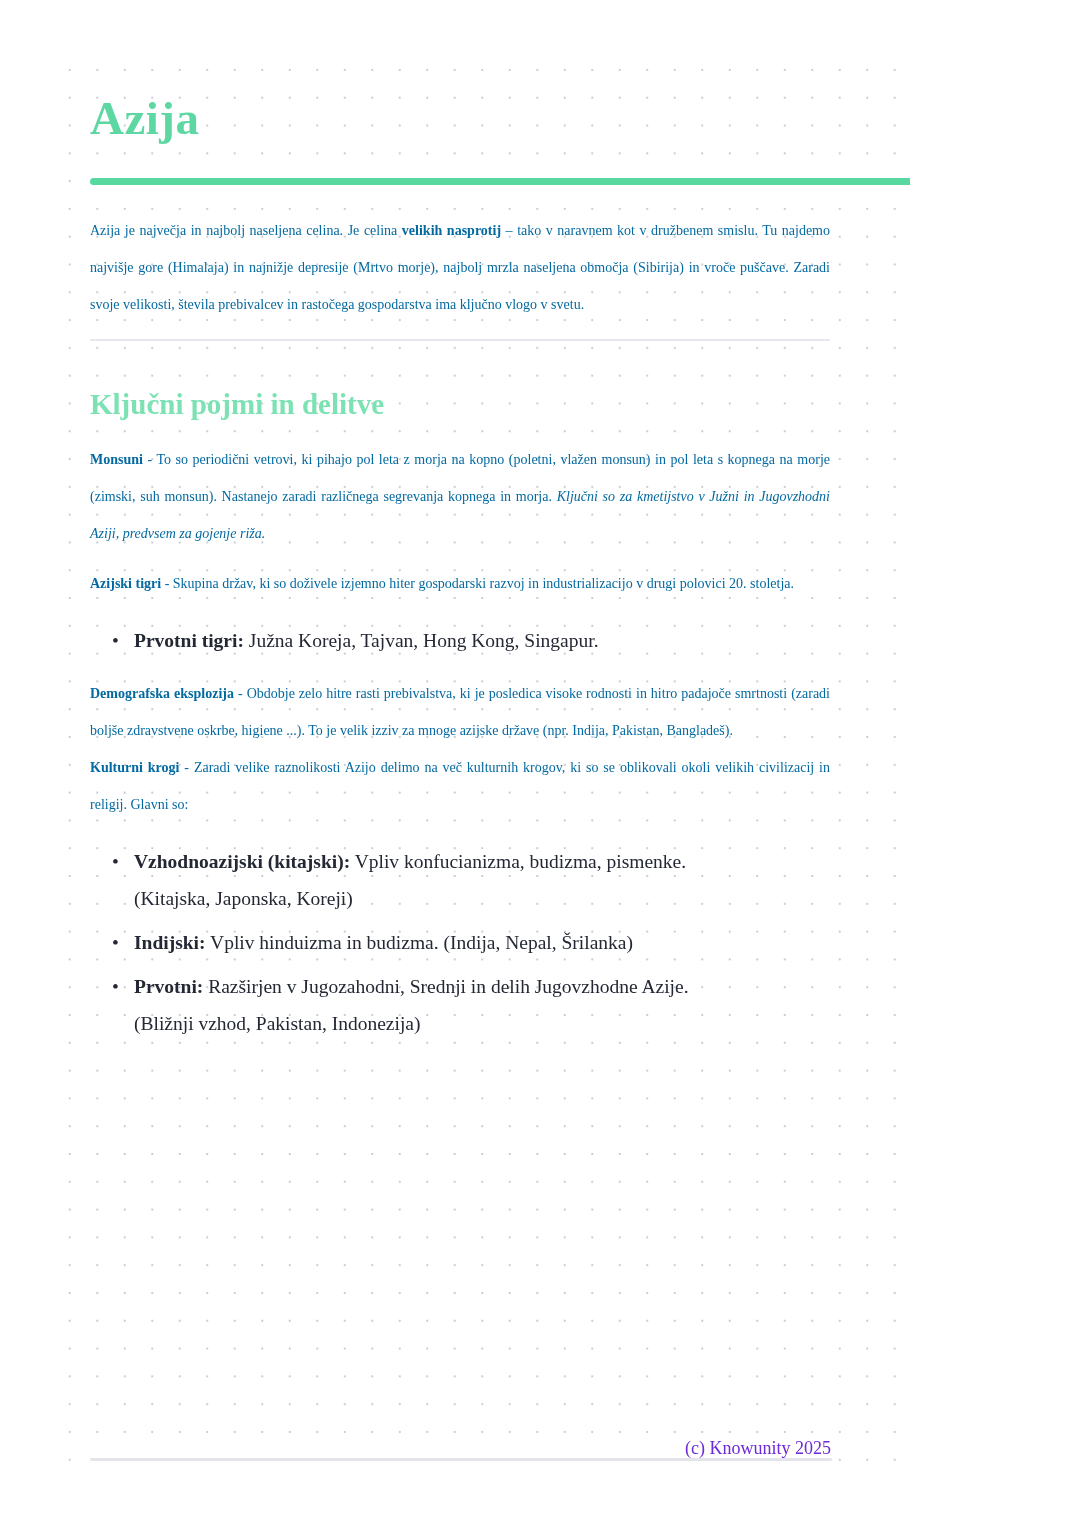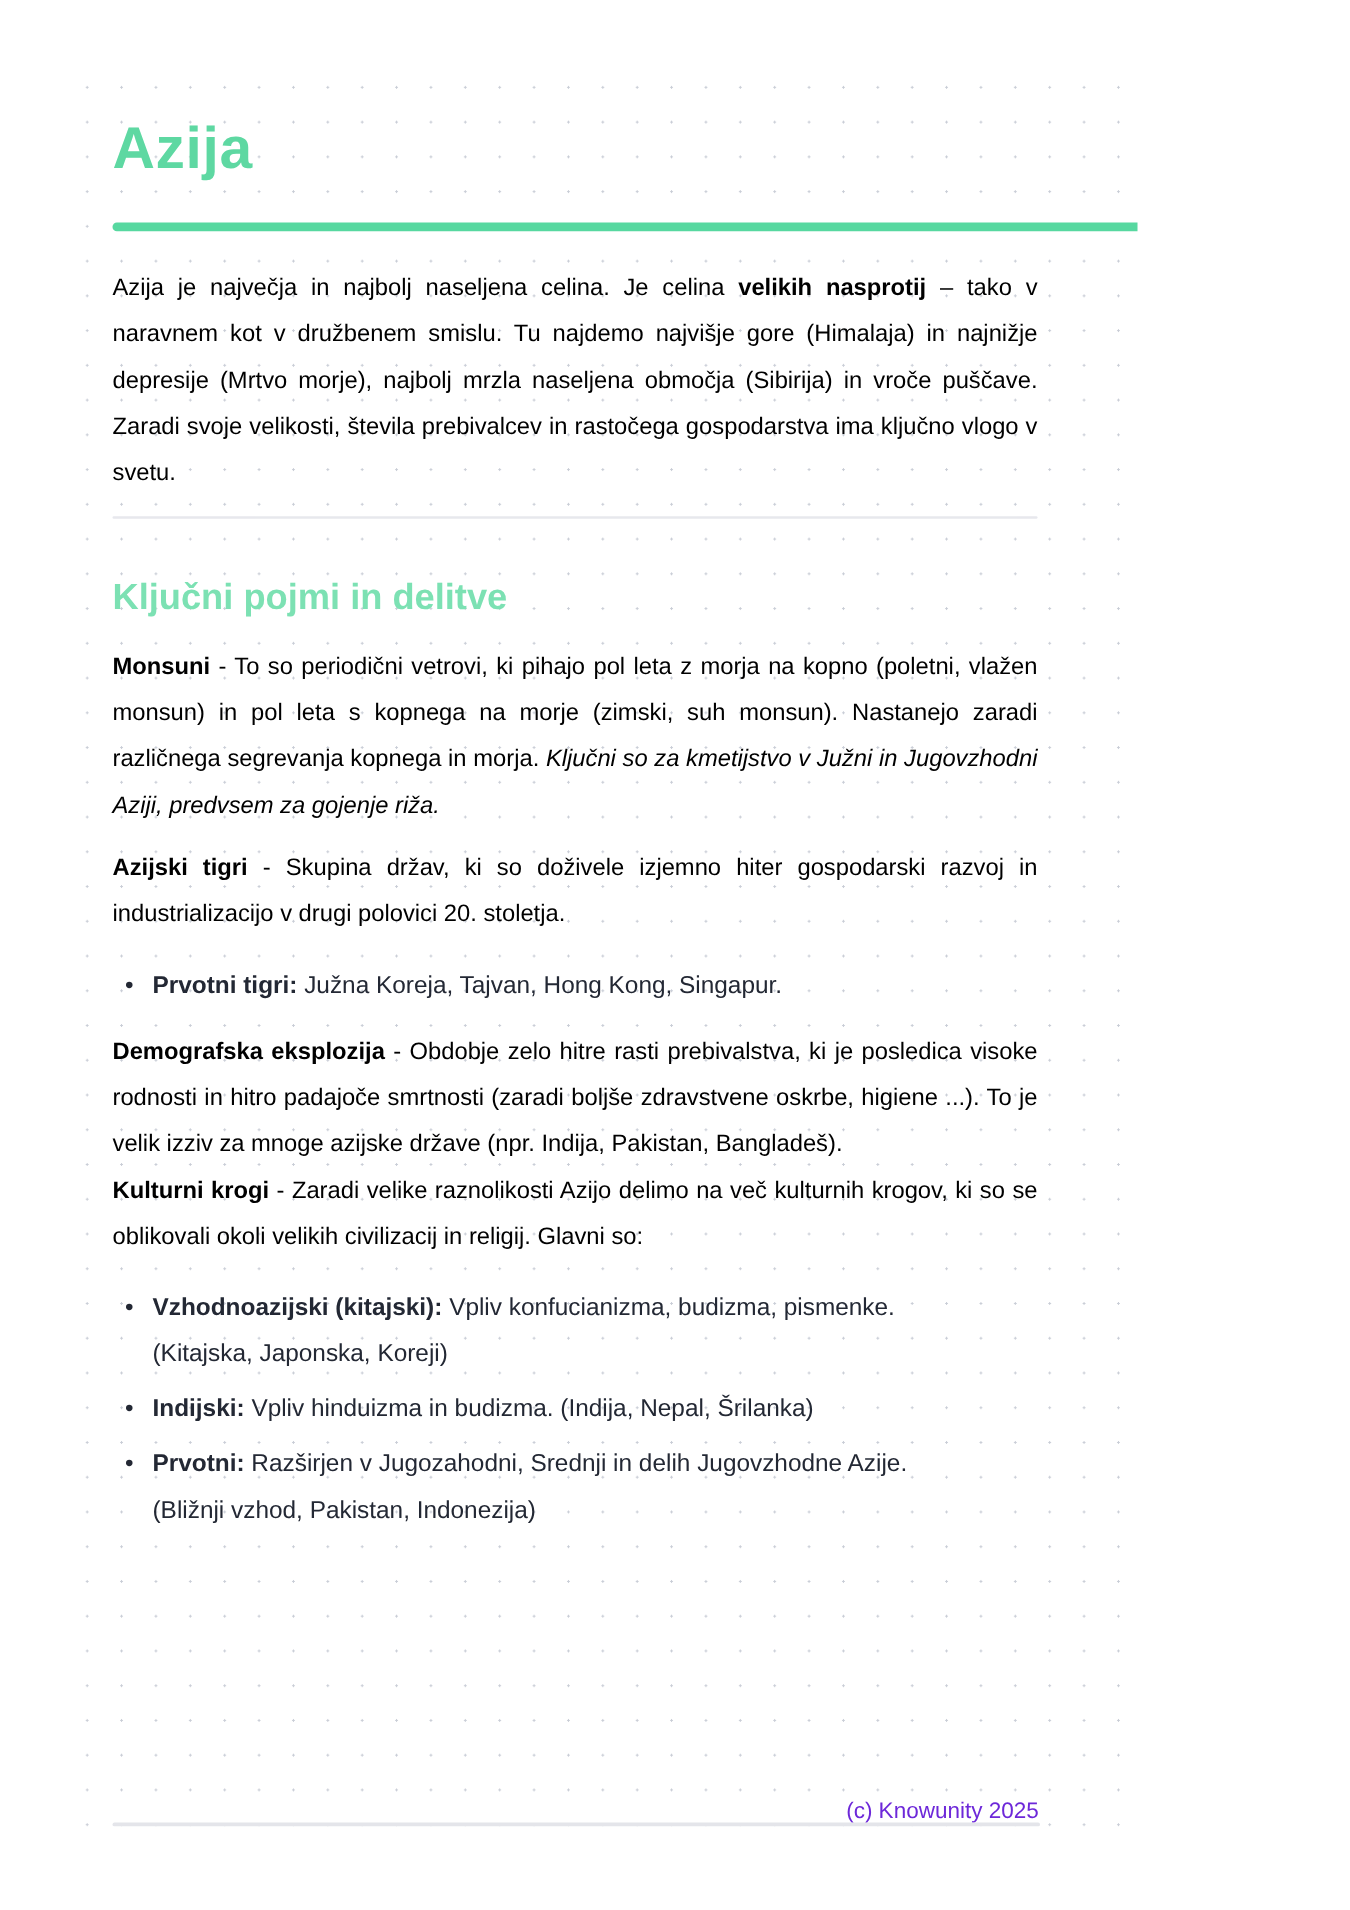--- a/index.html
+++ b/index.html
@@ -1,18 +1,18 @@
 <!DOCTYPE html>
 <html><head>
 <meta charset="utf-8">
 <style>
   html,body { margin:0; padding:0; background:#ffffff; }
   .page {
     position:relative; width:910px; height:1528px; background:#ffffff;
-    font-family:Liberation Sans, sans-serif; overflow:hidden;
+    font-family:Liberation Serif, serif; overflow:hidden;
   }
   
   .dots {
     position:absolute; left:56px; top:56px; right:8px; height:1410px;
     background-image: radial-gradient(1.3px 2px at center, #c9cdd6 60%, rgba(201,205,214,0) 70%);
     background-size:27.5px 27.8px;
     pointer-events:none; z-index:1;
   }
   
   .stripe {
@@ -22,29 +22,29 @@
   }
   .content { position:absolute; left:90px; top:0; width:846px; z-index:2; }
   .title {
     margin:90px 0 0; font-size:47px; line-height:56px; font-weight:800;
     color:#5ed8a2; letter-spacing:0.5px;
   }
   .title-rule { margin-top:32px; width:846px; height:7px; border-radius:4px; background:#57d8a0; }
   h2 { margin:0; font-size:29px; line-height:34px; font-weight:700; color:#7ce1b3; }
   .h2-general { margin-top:50px; }
   .h2-key { margin-top:46px; }
-  .body { width:740px; margin:0; font-size:19px; line-height:37px; color:#000000; }
+  .body { width:740px; margin:0; font-size:14px; line-height:37px; color:#0369a1; }
   .just { text-align:justify; }
   .b { font-weight:700; }
   .i { font-style:italic; }
   .p-intro { margin-top:27px; }
   .divider { margin-top:16px; width:740px; height:2px; background:#e7e8ed; border-radius:1px; }
   .p-monsuni { margin-top:20px; }
   .p-tigri { margin-top:13px; }
-  ul { list-style:none; margin:4px; padding:0; width:740px; }
+  ul { list-style:none; margin:16px; padding:0; width:740px; }
   li { position:relative; padding-left:28px; font-size:19.5px; line-height:37px; color:#232834; }
   li::before { content:"•"; position:absolute; left:6px; top:0; color:#232834; }
   .list-tigri { margin-top:20px; }
   .list-tigri li + li { margin-top:10px; }
   .p-demografska { margin-top:16px; }
   .p-kulturni { }
   .list-kulturni { margin-top:20px; }
   .list-kulturni li + li { margin-top:7px; }
   .footer-copyright {
     position:absolute; right:79px; top:1438px; font-size:18px; color:#6d28d9; z-index:3;

